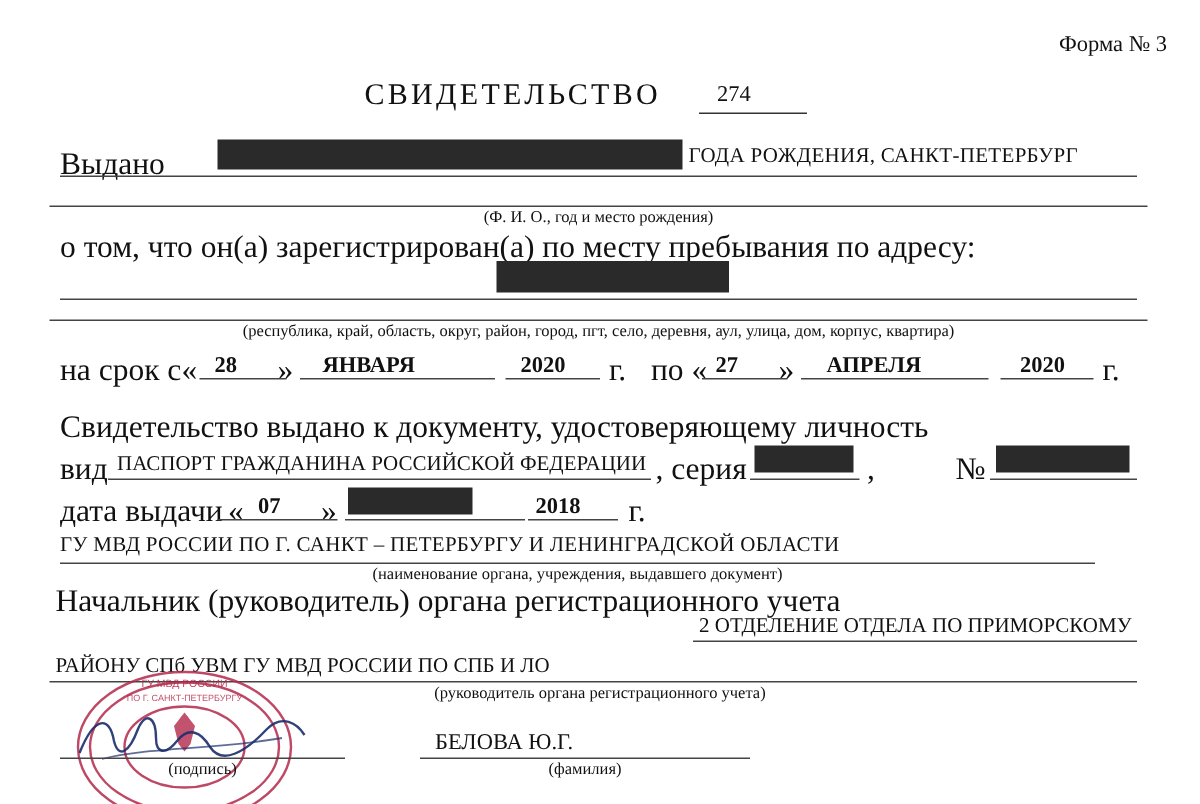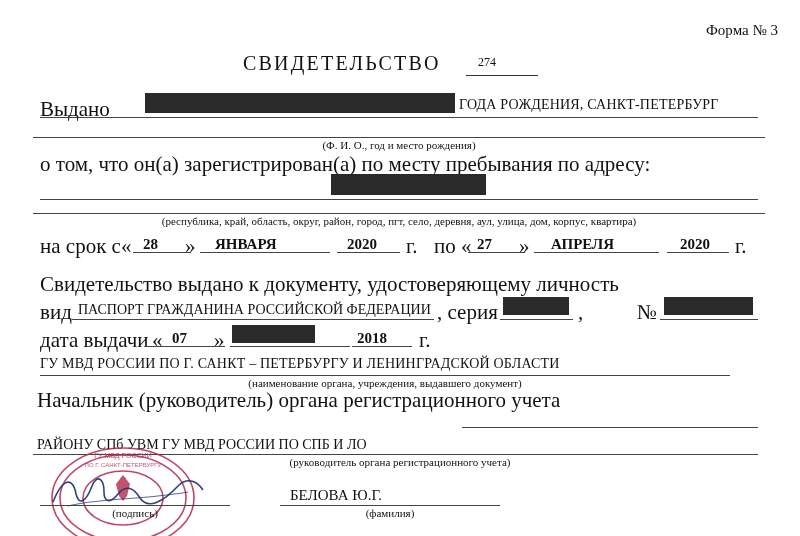--- a/index.html
+++ b/index.html
@@ -29,21 +29,21 @@
   .title-main {
     top: 52px;
     left: 243px;
     font-size: 20px;
     letter-spacing: 2.2px;
     font-family: "Liberation Serif", serif;
   }
   .title-num {
     top: 55px;
     left: 478px;
-    font-size: 12px;
+    font-size: 15px;
     text-decoration: none;
   }
   .title-num-rule {
     top: 75px;
     left: 466px;
     width: 72px;
     border-bottom: 1px solid #333;
   }
   .title-sub {
     top: 96px;
@@ -150,20 +150,21 @@
   <div class="abs rule" style="top:346px; left:230px; width:120px;"></div>
   <div class="abs bold-hand" style="top:330px; left:357px;">2018</div>
   <div class="abs rule" style="top:346px; left:352px; width:60px;"></div>
   <div class="abs lbl" style="top:328px; left:419px;">г.</div>
 
   <div class="abs caps" style="top:356px; left:40px; letter-spacing:0.2px;">ГУ  МВД  РОССИИ  ПО  Г. САНКТ – ПЕТЕРБУРГУ  И  ЛЕНИНГРАДСКОЙ ОБЛАСТИ</div>
   <div class="abs rule" style="top:375px; left:40px; width:690px;"></div>
   <div class="abs small-center" style="top:377px; left:150px; width:470px;">(наименование органа, учреждения, выдавшего документ)</div>
 
   <div class="abs lbl" style="top:388px; left:37px;">Начальник (руководитель) органа регистрационного учета</div>
+  <div class="abs caps" style="top:410px; left:466px;">2 ОТДЕЛЕНИЕ ОТДЕЛА  ПО ПРИМОРСКОМУ</div>
   <div class="abs rule" style="top:427px; left:462px; width:296px;"></div>
 
   <div class="abs caps" style="top:437px; left:37px;">РАЙОНУ СПб УВМ  ГУ  МВД  РОССИИ  ПО СПБ  И  ЛО</div>
   <div class="abs rule" style="top:454px; left:33px; width:725px;"></div>
   <div class="abs small-center" style="top:456px; left:180px; width:440px;">(руководитель органа регистрационного учета)</div>
 
   <div class="abs" style="top:440px; left:36px; width:175px; height:96px;">
     <svg width="175" height="110" viewBox="0 0 175 110" xmlns="http://www.w3.org/2000/svg">
       <g fill="none" stroke="#b3294a" stroke-width="1.6" opacity="0.85">
         <ellipse cx="87" cy="58" rx="71" ry="50"></ellipse>

